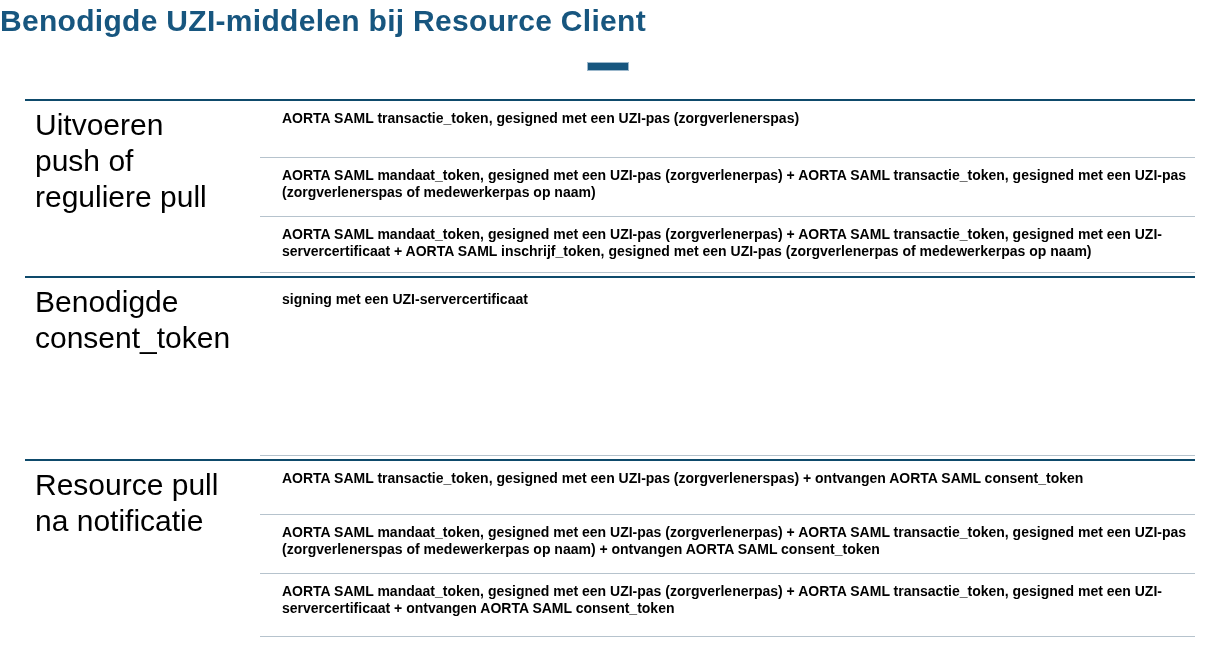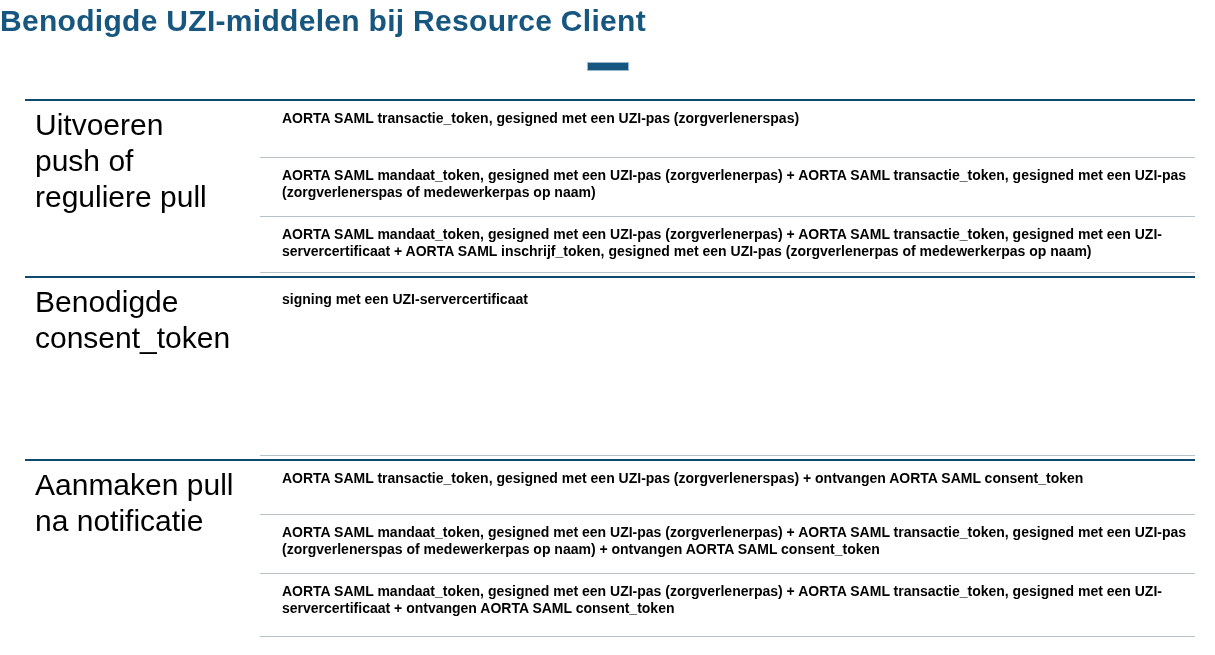--- a/index.html
+++ b/index.html
@@ -96,21 +96,21 @@
 
     <div class="section">
       <div class="section-label">Benodigde
 consent_token</div>
       <div class="section-rows">
         <div class="row mh178 tall-pad">signing met een UZI-servercertificaat</div>
       </div>
     </div>
 
     <div class="section">
-      <div class="section-label">Aanmaken pull
+      <div class="section-label">Resource pull
 na notificatie</div>
       <div class="section-rows">
         <div class="row mh54">AORTA SAML transactie_token, gesigned met een UZI-pas (zorgverlenerspas) + ontvangen AORTA SAML consent_token</div>
         <div class="row mh59">AORTA SAML mandaat_token, gesigned met een UZI-pas (zorgverlenerpas) + AORTA SAML transactie_token, gesigned met een UZI-pas (zorgverlenerspas of medewerkerpas op naam) + ontvangen AORTA SAML consent_token</div>
         <div class="row mh63">AORTA SAML mandaat_token, gesigned met een UZI-pas (zorgverlenerpas) + AORTA SAML transactie_token, gesigned met een UZI-servercertificaat + ontvangen AORTA SAML consent_token</div>
       </div>
     </div>
 
   </div>
 </div>

